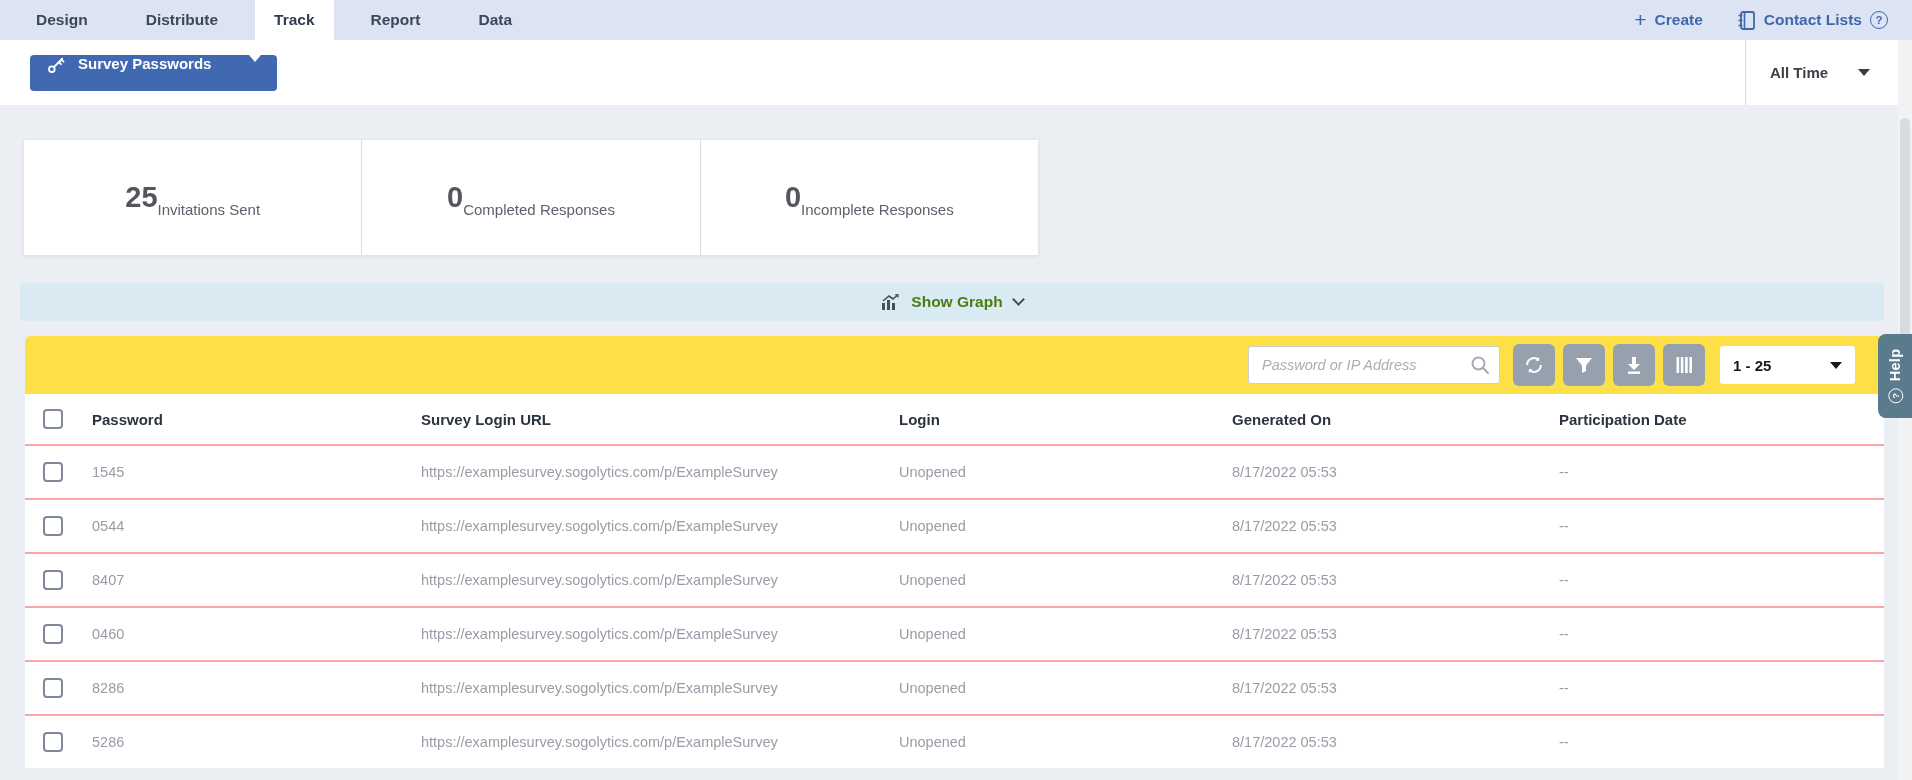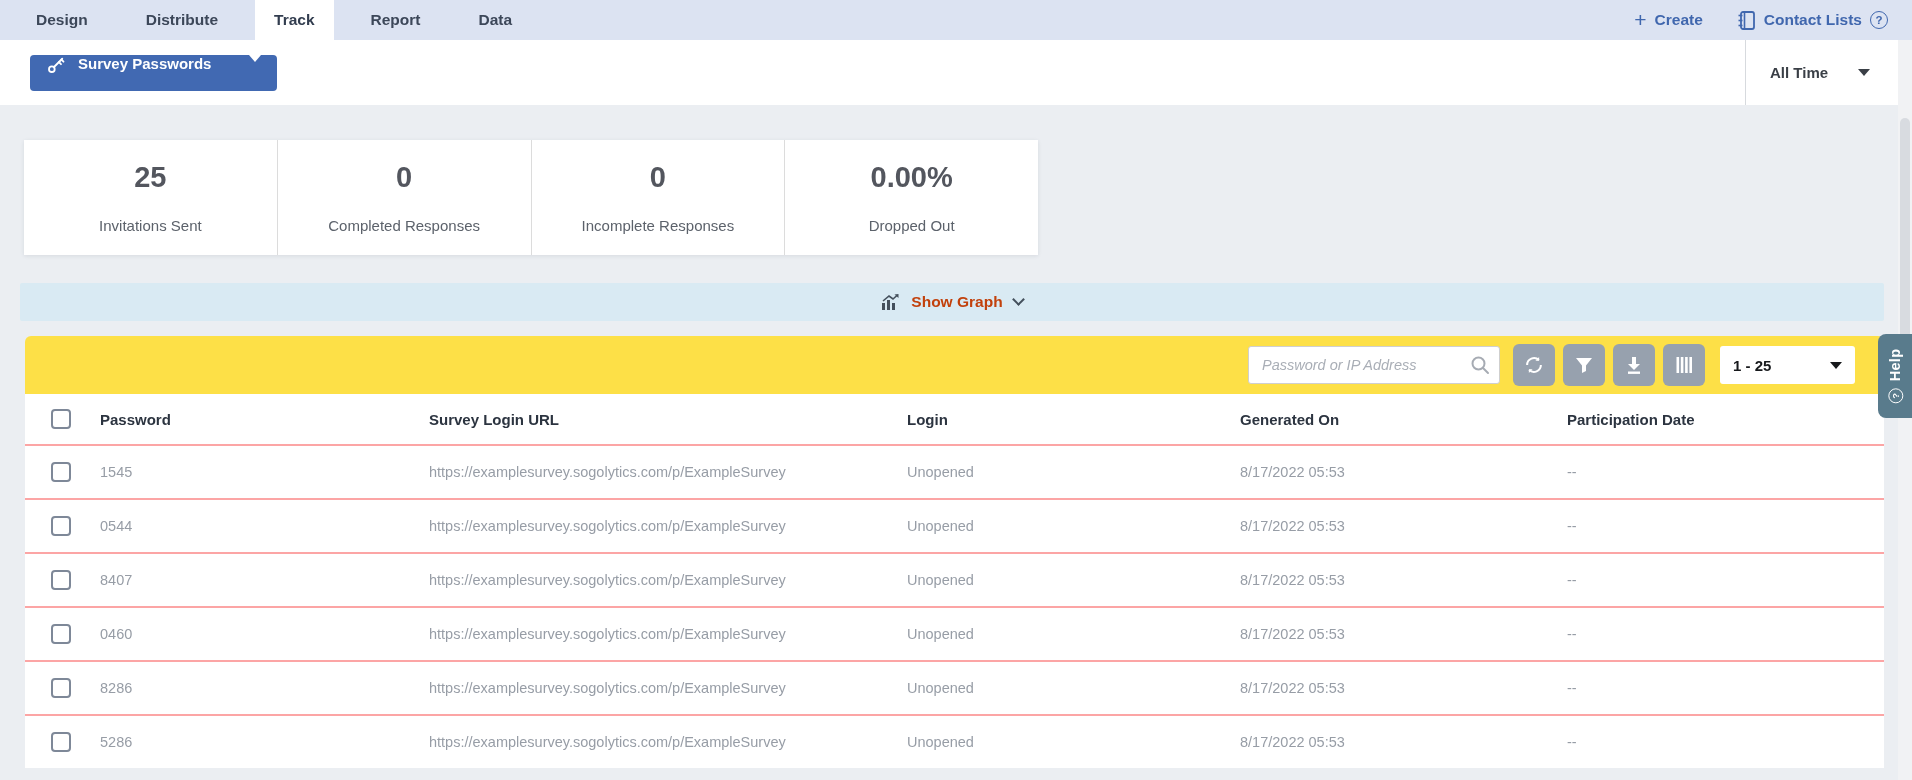--- a/index.html
+++ b/index.html
@@ -32,31 +32,31 @@
                 border-top:7px solid #ffffff; margin-left:26px; }
   .time-filter { margin-left:auto; height:100%; border-left:1px solid #d7dade; width:167px;
                  display:flex; align-items:center; padding:0 42px 0 24px; cursor:pointer; }
   .time-filter .label { font-size:15px; font-weight:700; color:#3a3f46; }
   .caret-dark { width:0; height:0; border-left:6px solid transparent; border-right:6px solid transparent;
                 border-top:7px solid #3a3f46; margin-left:auto; }
 
   
   .stats-card { position:absolute; left:24px; top:140px; width:1014px; height:115px; background:#fff;
                 box-shadow:0 1px 4px rgba(40,50,70,.10); display:flex; }
-  .stat { flex:1; display:flex; flex-direction:column; align-items:center; justify-content:center;
+  .stat { flex:1; display:flex; flex-direction:row; align-items:center; justify-content:center;
           border-right:1px solid #dcdcdc; }
   .stat:last-child { border-right:none; }
   .stat .value { font-size:29px; font-weight:700; color:#53565e; line-height:1.15; }
   .stat .label { font-size:15px; color:#5c626b; margin-top:23px; }
 
   
   .graph-bar { position:absolute; left:20px; top:283px; width:1864px; height:38px; background:#d9eaf3;
                border-radius:2px; display:flex; align-items:center; justify-content:center; gap:11px;
                cursor:pointer; }
-  .graph-bar .label { font-size:15.5px; font-weight:700; color:#c2410c; }
+  .graph-bar .label { font-size:15.5px; font-weight:700; color:#4d7c0f; }
   .chev-down { width:9px; height:9px; border-right:2px solid #44505c; border-bottom:2px solid #44505c;
                transform:rotate(45deg); margin-top:-5px; }
 
   
   .toolbar { position:absolute; left:25px; top:336px; width:1859px; height:58px; background:#fde047;
              border-radius:6px 6px 0 0; display:flex; align-items:center; justify-content:flex-end;
              padding-right:29px; }
   .search-wrap { position:relative; width:252px; height:38px; }
   .search-wrap input { width:100%; height:100%; border:1px solid #cfcfcf; border-radius:3px;
                        padding:0 36px 0 13px; font-size:14.5px; font-style:italic; color:#5c626b;
@@ -67,21 +67,21 @@
               display:flex; align-items:center; justify-content:center; cursor:pointer; }
   .tb-gap-s { margin-left:13px; } .tb-gap-b { margin-left:8px; } .tb-gap-p { margin-left:15px; }
   .pager { width:135px; height:38px; background:#fff; border-radius:3px; display:flex;
            align-items:center; padding:0 13px; cursor:pointer; }
   .pager .value { font-size:15px; font-weight:700; color:#17191c; }
   .caret-black { width:0; height:0; border-left:6px solid transparent; border-right:6px solid transparent;
                  border-top:7px solid #17191c; margin-left:auto; }
 
   
   .table { position:absolute; left:25px; top:394px; width:1859px; background:#fff; }
-  .trow { display:grid; grid-template-columns:67px 329px 478px 333px 327px 1fr; align-items:center;padding-left:8px; }
+  .trow { display:grid; grid-template-columns:67px 329px 478px 333px 327px 1fr; align-items:center; }
   .thead { height:50px; }
   .thead .hcell { font-size:15px; font-weight:700; color:#2c3440; }
   .tbody-row { height:54px; border-top:2px solid #fca5a5; font-size:14.5px; color:#979da6; }
   .cb { width:20px; height:20px; border:2px solid #7e8898; border-radius:4px; background:#fff;
         margin-left:18px; cursor:pointer; }
 
   
   .help-tab { position:absolute; right:0; top:334px; width:34px; height:84px; background:#597b8c;
               border-radius:8px 0 0 8px; display:flex; align-items:center; justify-content:center;
               cursor:pointer; z-index:5; }
@@ -154,24 +154,20 @@
       <div class="label">Invitations Sent</div>
     </div>
     <div class="stat">
       <div class="value">0</div>
       <div class="label">Completed Responses</div>
     </div>
     <div class="stat">
       <div class="value">0</div>
       <div class="label">Incomplete Responses</div>
     </div>
-    <div class="stat">
-      <div class="value">0.00%</div>
-      <div class="label">Dropped Out</div>
-    </div>
   </div>
 
   <div class="graph-bar">
     <span style="display:flex;">
       <svg width="19" height="17" viewBox="0 0 19 17" fill="none">
         <rect x="1" y="9" width="3" height="7" fill="#44505c"></rect>
         <rect x="6" y="6" width="3" height="10" fill="#44505c"></rect>
         <rect x="11" y="9" width="3" height="7" fill="#44505c"></rect>
         <path d="M2 7 L8 2 L12 5 L16.5 1" stroke="#44505c" stroke-width="1.6" fill="none"></path>
         <path d="M17.5 0 L17.5 4 L13.5 0.5 Z" fill="#44505c"></path>

